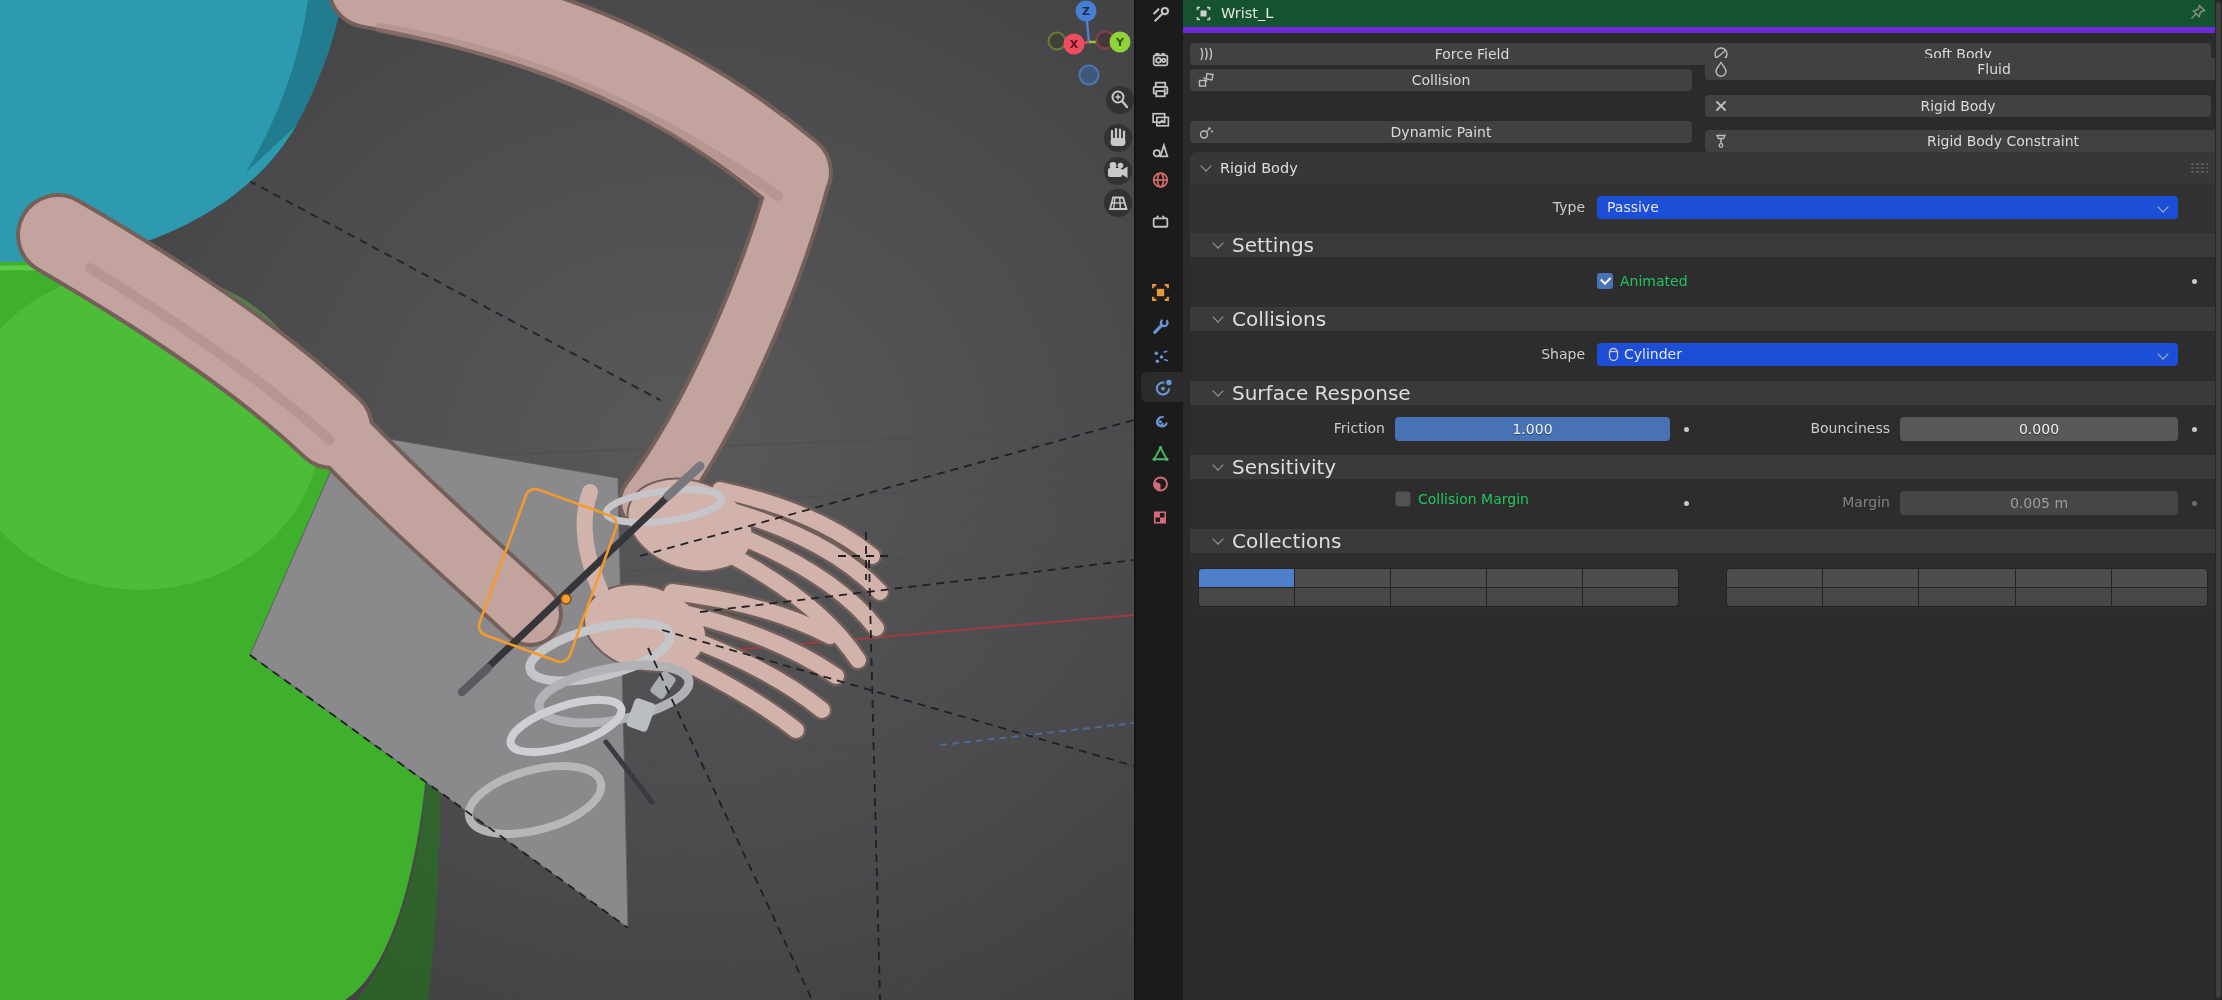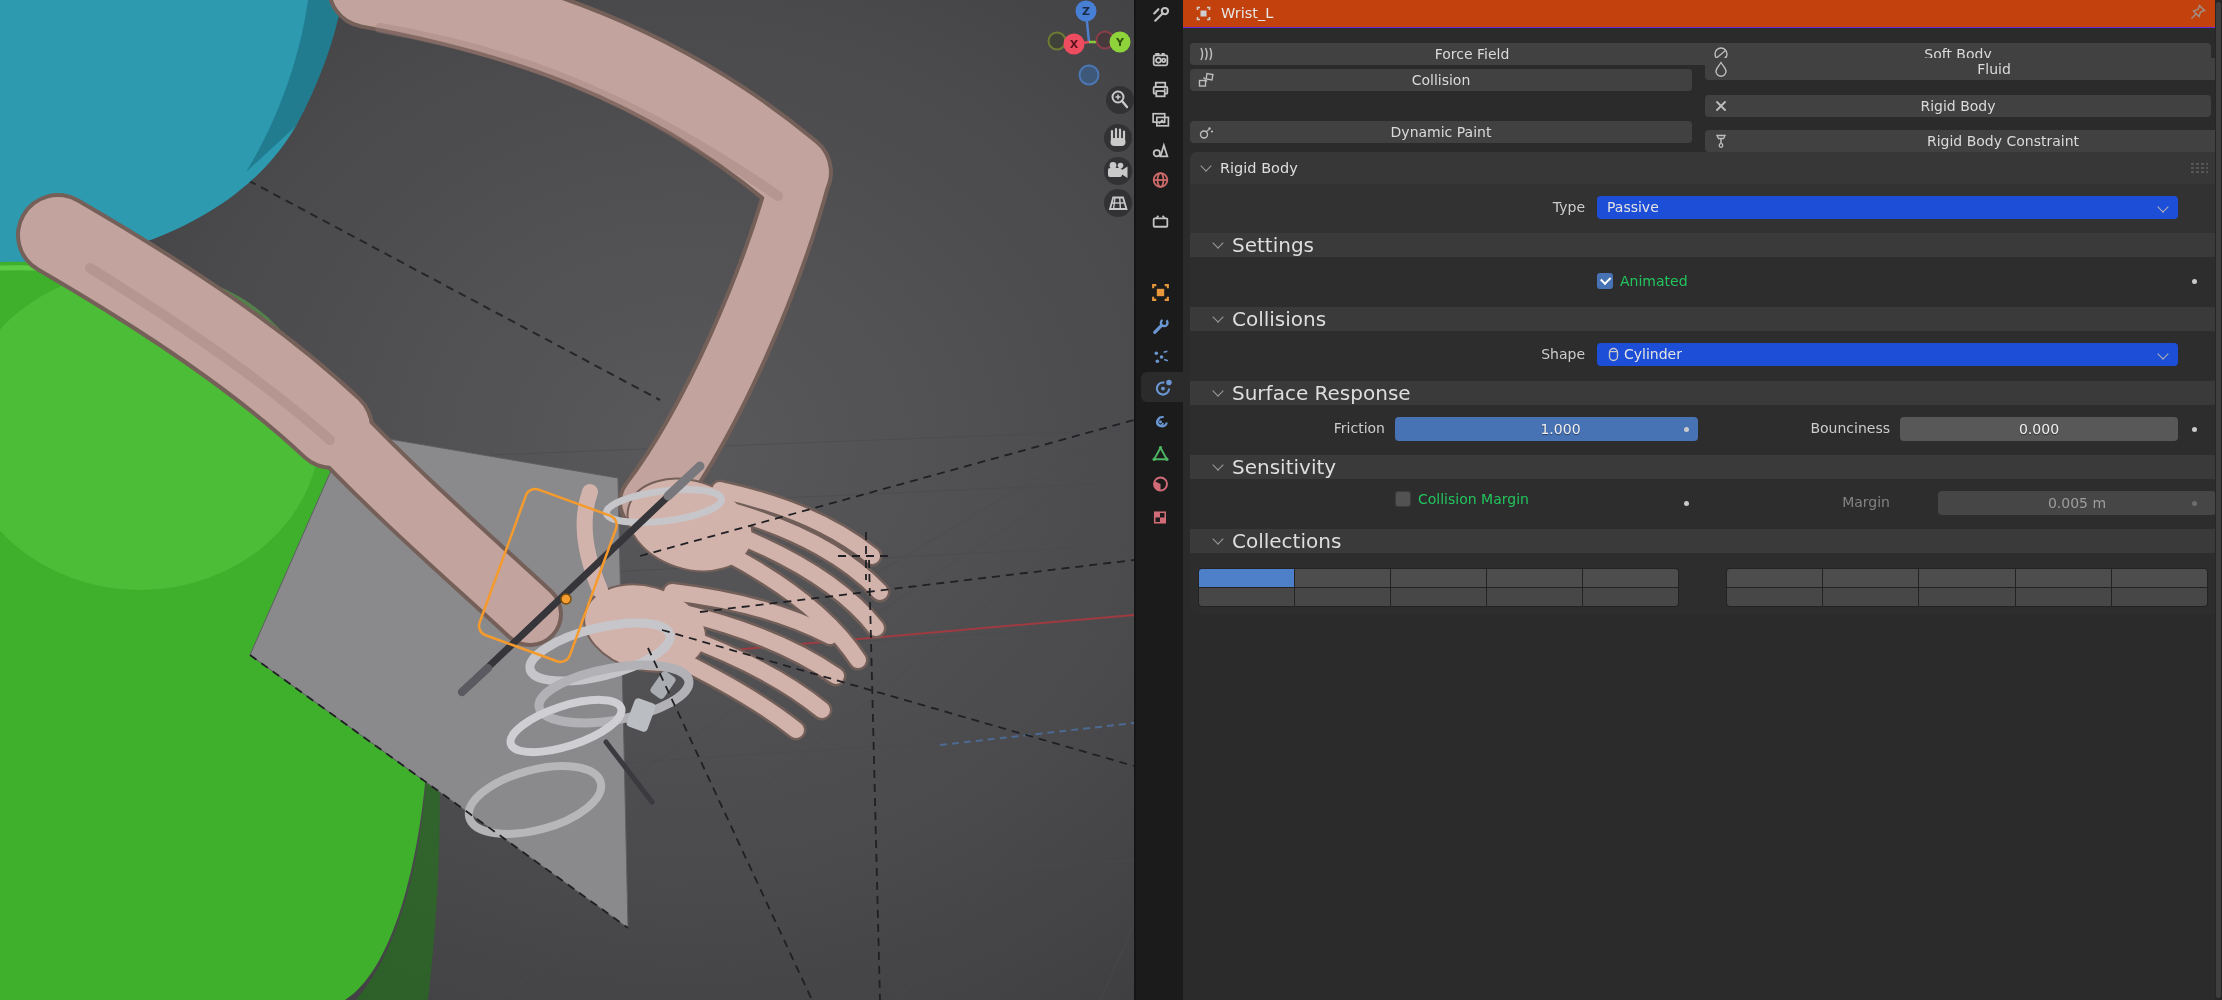--- a/index.html
+++ b/index.html
@@ -10,21 +10,21 @@
   #viewport{left:0;top:0;width:1134px;height:1000px;background:#47474a;}
   #viewport svg{display:block;}
   
   #tabstrip{left:1134px;top:0;width:49px;height:1000px;background:#1b1b1b;
             border-left:2px solid #151515;box-sizing:border-box;}
   .tab{position:absolute;left:0;width:49px;height:30px;display:flex;align-items:center;justify-content:center;}
   .tab.active{left:5px;width:44px;background:#2b2b2b;border-radius:6px 0 0 6px;}
   .tab svg{width:21px;height:21px;}
   
   #props{left:1183px;top:0;width:1039px;height:1000px;background:#2b2b2b;}
-  #prop-header{left:0;top:0;width:1039px;height:27px;background:#c2410c;border-bottom:1px solid #6d28d9;}
+  #prop-header{left:0;top:0;width:1039px;height:27px;background:#14532d;border-bottom:6px solid #6d28d9;}
   #breadcrumb-icon{left:13px;top:6px;width:15px;height:15px;}
   #object-name{left:38px;top:5px;font-size:14.5px;color:#e6e6e6;}
   #pin{left:1004px;top:3px;width:20px;height:20px;opacity:.85;}
   .pbtn{position:absolute;height:22px;background:#414141;border-radius:4px;color:#dadada;
         font-size:14px;display:flex;align-items:center;justify-content:center;}
   .pbtn .bicon{position:absolute;left:7px;top:2px;width:18px;height:18px;opacity:.92;}
   
   #rb-panel{left:7px;top:152px;width:1034px;height:462px;background:#303030;border-radius:7px;overflow:hidden;}
   .zone{position:absolute;left:0;width:1034px;}
   .strip{position:absolute;left:0;width:1034px;height:24px;background:#3a3a3a;display:flex;align-items:center;}
@@ -35,21 +35,21 @@
   .rowlabel.disabled{color:#828282;}
   .dd{position:absolute;height:23px;background:#1d4ed8;border-radius:4px;color:#e4e4e4;
       font-size:14px;line-height:23px;}
   .dd .ddtext{position:absolute;left:10px;top:0;}
   .dd .ddtext.shift{left:27px;}
   .dd .ddchev{position:absolute;right:11px;top:7px;width:7px;height:7px;
       border-right:1.7px solid #b2b2b2;border-bottom:1.7px solid #b2b2b2;transform:rotate(45deg);}
   .dd .ddicon{position:absolute;left:8px;top:3px;width:17px;height:17px;}
   .slider{position:absolute;height:24px;border-radius:4px;text-align:center;font-size:14px;line-height:24px;
           color:#f1f1f1;text-shadow:0 1px 1px rgba(0,0,0,.45);}
-  .slider.blue{background:#4772b3;padding-left:28px;}
+  .slider.blue{background:#4772b3;}
   .slider.gray{background:#585858;}
   .slider.disabled{background:#464646;color:#9d9d9d;text-shadow:none;}
   .dot{position:absolute;width:5px;height:5px;border-radius:50%;background:#c9c9c9;}
   .dot.dim{background:#6d6d6d;}
   .cb{position:absolute;width:16px;height:16px;border-radius:3px;box-sizing:border-box;}
   .cb.checked{background:#4772b3;}
   .cb.checked::after{content:"";position:absolute;left:4px;top:3px;width:7px;height:4.5px;
       border-left:2px solid #fff;border-bottom:2px solid #fff;transform:rotate(-45deg);}
   .cb.unchecked{background:#525252;border:1px solid #3d3d3d;}
   .cblabel{position:absolute;color:#22c55e;font-size:14px;line-height:17px;}
@@ -493,21 +493,21 @@
     <div class="dot" style="left:1002px;top:275px"></div>
 
     <div class="strip" style="top:303px">
       <span class="chev" style="margin-left:24px;margin-right:10px"></span>
       <span class="sttl">Sensitivity</span>
     </div>
     <div class="cb unchecked" style="left:205px;top:339px"></div>
     <div class="cblabel" style="left:228px;top:339px">Collision Margin</div>
     <div class="dot" style="left:494px;top:349px"></div>
     <div class="rowlabel disabled" style="left:510px;top:339px;width:190px">Margin</div>
-    <div class="slider disabled" style="left:748px;top:339px;width:278px">
+    <div class="slider disabled" style="left:710px;top:339px;width:278px">
       <span>0.005 m</span>
     </div>
     <div class="dot dim" style="left:1002px;top:349px"></div>
 
     <div class="strip" style="top:377px">
       <span class="chev" style="margin-left:24px;margin-right:10px"></span>
       <span class="sttl">Collections</span>
     </div>
     <div class="cgrid" style="left:8px;top:416px;width:479px">
       <div class="cell active"></div>

